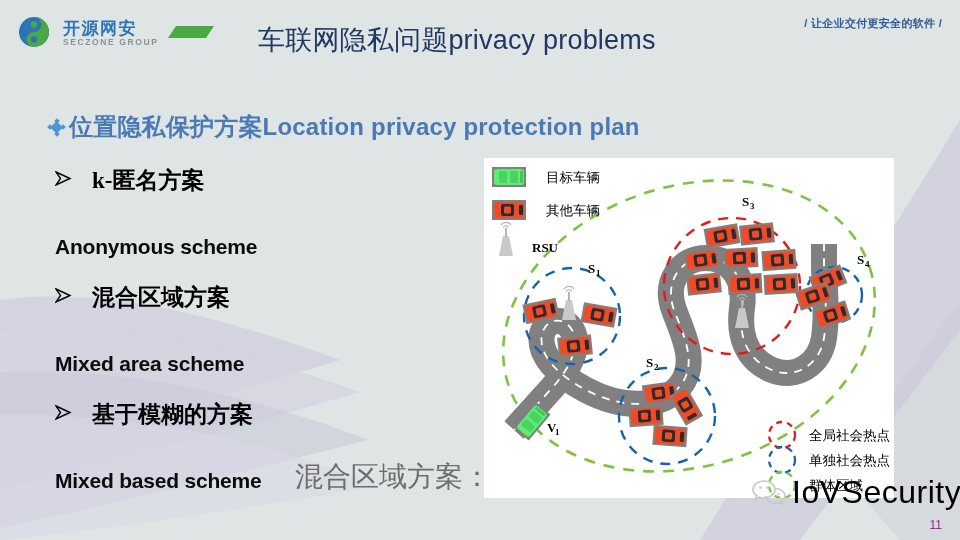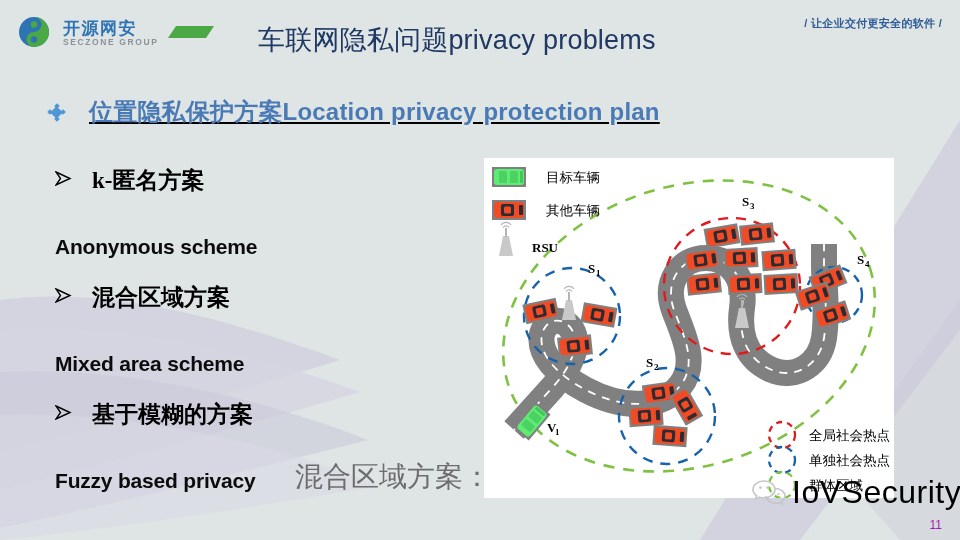--- a/index.html
+++ b/index.html
@@ -21,22 +21,22 @@
     font-size:11px;font-weight:bold;color:#2f5c96;letter-spacing:.3px;
     white-space:nowrap;
   }
   .slide-title{
     position:absolute;left:258px;top:22px;width:520px;
     font-size:27px;color:#1f3864;letter-spacing:.2px;white-space:nowrap;
   }
 
   
   .heading-row{
-    position:absolute;left:48px;top:96px;
-    display:flex;align-items:center;gap:24px;white-space:nowrap;text-decoration:underline;
+    position:absolute;left:48px;top:111px;
+    display:flex;align-items:center;gap:4px;white-space:nowrap;
   }
   .diamond-bullet{
     width:17px;height:17px;position:relative;flex:none;
   }
   .diamond-bullet i{
     position:absolute;background:#4f96d6;display:block;
     transform:rotate(45deg);
   }
   .diamond-bullet i.c{left:4px;top:4px;width:9px;height:9px;}
   .diamond-bullet i.l{left:0px;top:6.5px;width:4px;height:4px;}
@@ -150,21 +150,21 @@
     <div class="b-en">Mixed area scheme</div>
 
     <div class="b-item">
       <span class="arrow-ico">
         <svg width="17" height="15" viewBox="0 0 17 15">
             <path d="M1,1 L15,7.5 L1,14 L5.5,7.5 Z" fill="none" stroke="#000" stroke-width="1.4"></path>
           </svg>
       </span>
       <span class="b-cn">基于模糊的方案</span>
     </div>
-    <div class="b-en">Fuzzy based privacy</div>
+    <div class="b-en">Mixed based scheme</div>
   </div>
 
   <div class="caption-cn">混合区域方案：</div>
 
   <div class="figure">
     <svg viewBox="0 0 410 340" width="410" height="340">
       <defs>
         <g id="carRed">
           <rect x="-17" y="-10" width="34" height="20" fill="#808080"></rect>
           <rect x="-15" y="-8" width="30" height="16" rx="3" fill="#f04b24"></rect>

